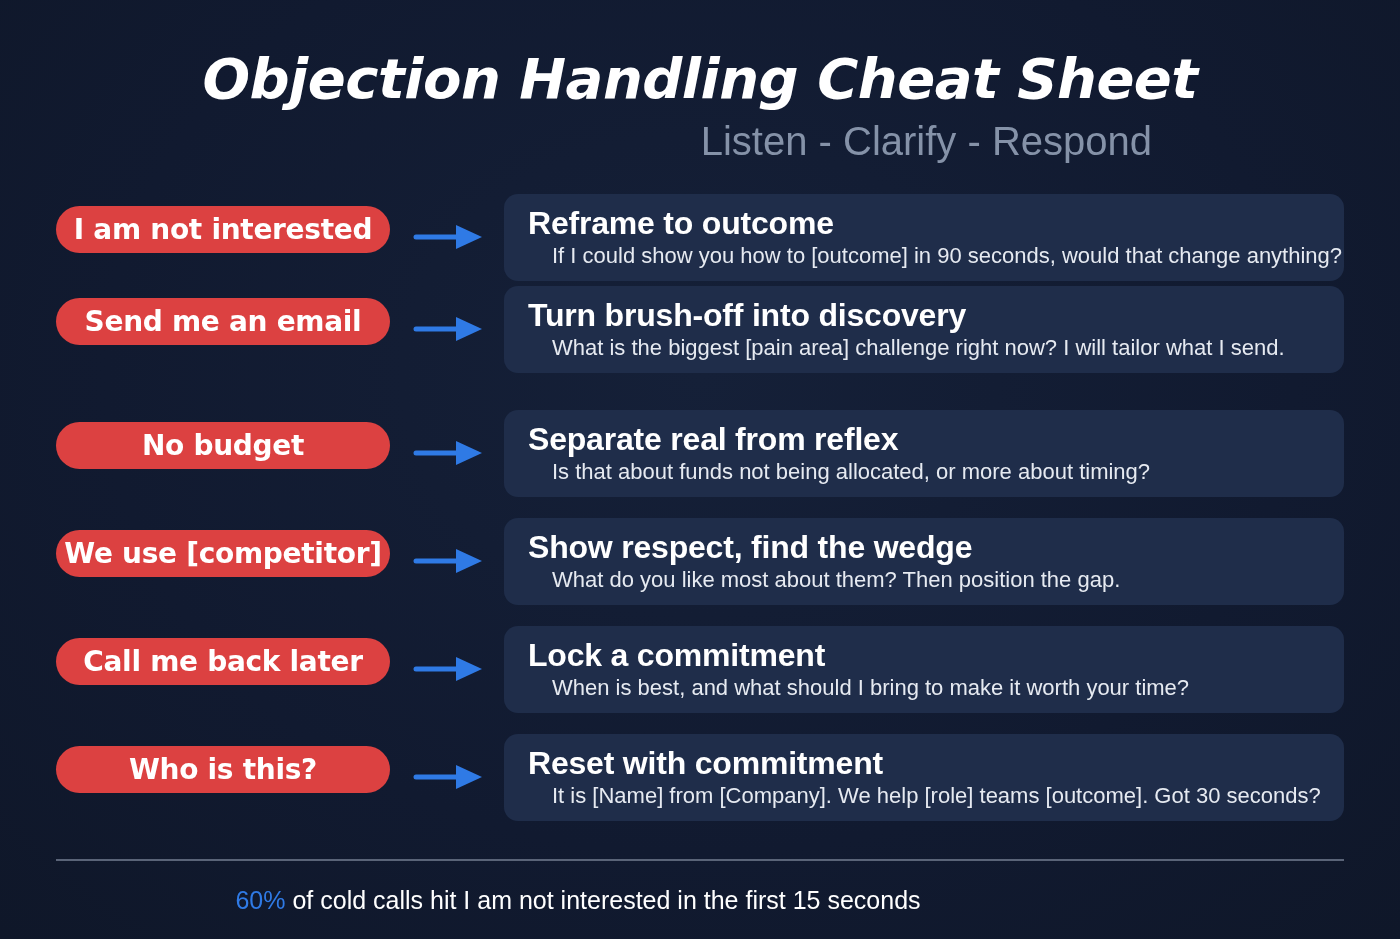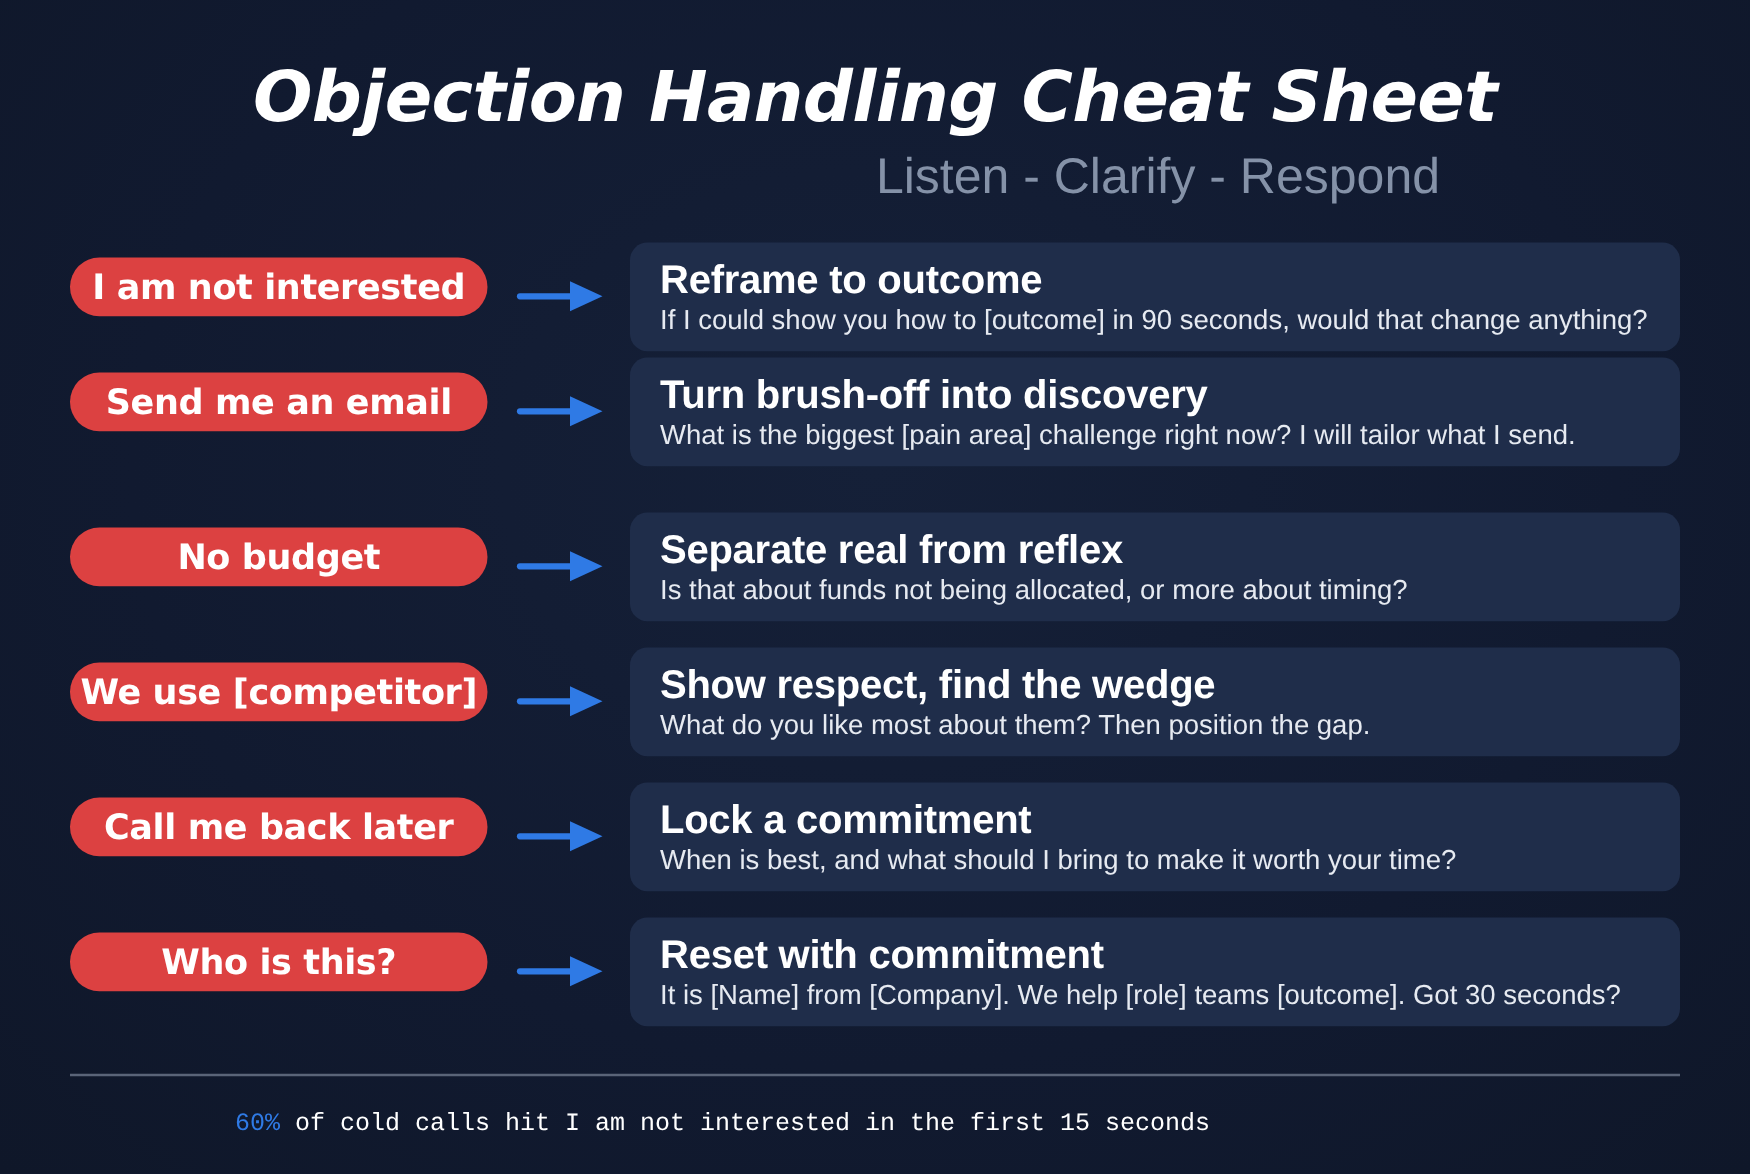--- a/index.html
+++ b/index.html
@@ -43,30 +43,30 @@
       position: absolute; left: 504px; top: 0; width: 840px; height: 87px;
       border-radius: 14px; background: #1f2d4a;
       padding: 12px 24px 0 24px;
     }
     .card-title {
       color: #ffffff; font-family: "Liberation Sans", sans-serif; font-weight: bold;
       font-size: 32px; line-height: 34px; letter-spacing: -0.2px;
     }
     .card-text {
       color: #e6eaf1; font-family: "Liberation Sans", sans-serif;
-      font-size: 22px; line-height: 28px; margin-top: 2px; white-space: nowrap;
+      font-size: 22px; line-height: 28px; margin-top: 2px; white-space: nowrap; margin-left: 24px;
     }
     .divider {
       position: absolute; left: 56px; top: 859px; width: 1288px; height: 2px;
       background: #5a6478;
     }
     .footer {
       position: absolute; top: 884px; left: 0; width: 1156px;
       text-align: center; color: #ffffff;
-      font-family: Liberation Mono, monospace; font-size: 20px; line-height: 32px;
+      font-family: Liberation Sans, sans-serif; font-size: 25px; line-height: 32px;
     }
     .footer .stat { color: #2f7ae5; }
   </style>
 </head>
 <body>
 
 <div class="page">
   <h1 class="title">Objection Handling Cheat Sheet</h1>
   <div class="subtitle">Listen - Clarify - Respond</div>
 

